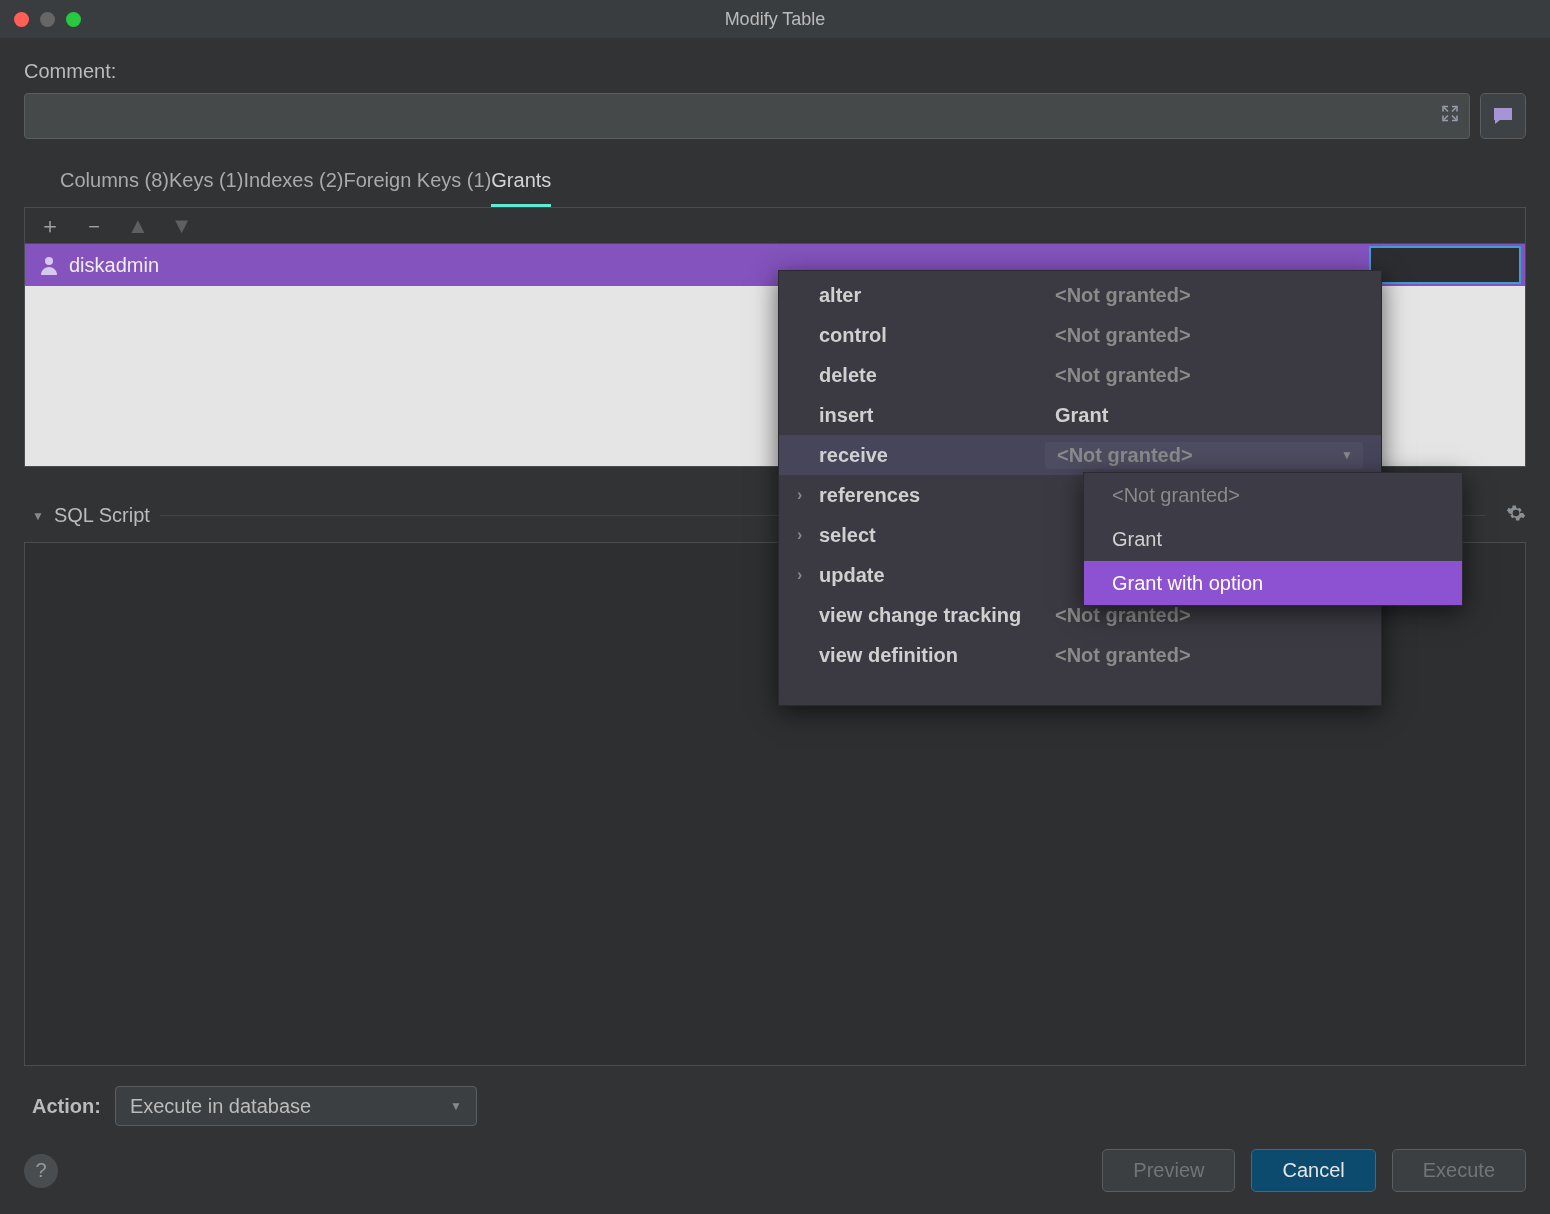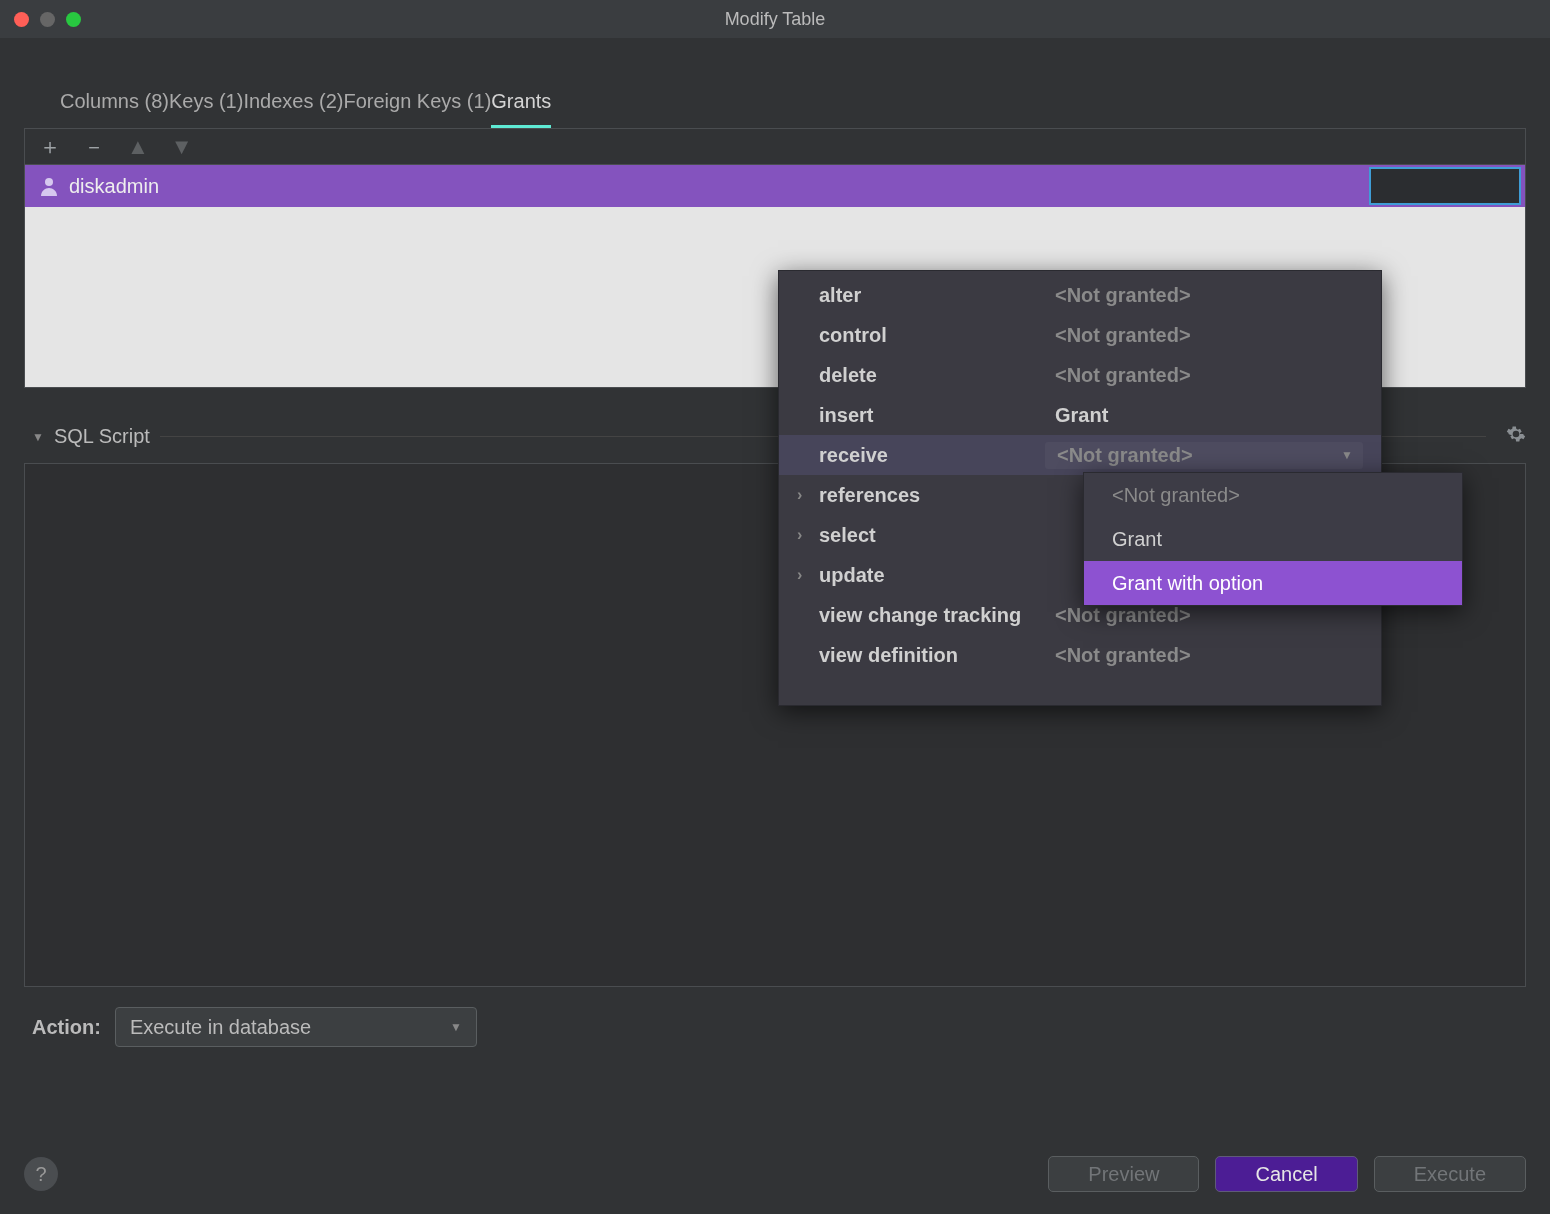--- a/index.html
+++ b/index.html
@@ -191,33 +191,33 @@
     border-radius: 50%;
     background: #4a4d50;
     color: #999;
     display: flex;
     align-items: center;
     justify-content: center;
     font-size: 20px;
   }
   .btn-group { margin-left: auto; display: flex; gap: 16px; }
   .btn {
-    height: 36px;
-    padding: 0 39px;
+    height: 43px;
+    padding: 0 30px;
     border: 1px solid #5a5e60;
     border-radius: 5px;
     font-size: 20px;
     display: flex;
     align-items: center;
     justify-content: center;
     color: #bbbbbb;
     background: #3c3f41;
   }
   .btn.dim { color: #727578; }
-  .btn.primary { background: #4c1d95; color: #e6e6e6; border-color: #5f5b78; }
+  .btn.primary { background: #0c4a6e; color: #e6e6e6; border-color: #5f5b78; }
   
   .popup {
     position: absolute;
     left: 778px;
     top: 270px;
     width: 604px;
     background: #3b3a42;
     border: 1px solid #2a2a30;
     box-shadow: 0 6px 24px rgba(0,0,0,0.6);
     padding: 4px 0 30px 0;
@@ -280,20 +280,39 @@
 <div class="titlebar">
   <div class="traffic">
     <div class="dot red"></div>
     <div class="dot gray"></div>
     <div class="dot green"></div>
   </div>
   <div class="title">Modify Table</div>
 </div>
 
 <div class="form-row">
+  <div class="form-col">
+    <div class="label">Comment:</div>
+    <div class="input-row">
+      <div class="text-input">
+        <span></span>
+        <span class="expand-btn">
+          <svg width="18" height="18" viewBox="0 0 18 18">
+              <path d="M2 7 L2 2 L7 2 M11 2 L16 2 L16 7 M16 11 L16 16 L11 16 M7 16 L2 16 L2 11" stroke="#9a9fb0" stroke-width="1.5" fill="none"></path>
+              <path d="M3 3 L7 7 M15 3 L11 7 M15 15 L11 11 M3 15 L7 11" stroke="#9a9fb0" stroke-width="1.5"></path>
+            </svg>
+        </span>
+      </div>
+      <div class="icon-btn">
+        <svg width="24" height="24" viewBox="0 0 24 24">
+            <path d="M3 4h18v12H9l-5 4v-4H3z" fill="#a694d6"></path>
+          </svg>
+      </div>
+    </div>
+  </div>
 </div>
 
 <div class="tabs">
   <div class="tab">Columns (8)</div>
   <div class="tab">Keys (1)</div>
   <div class="tab">Indexes (2)</div>
   <div class="tab">Foreign Keys (1)</div>
   <div class="tab active">Grants</div>
 </div>
 

